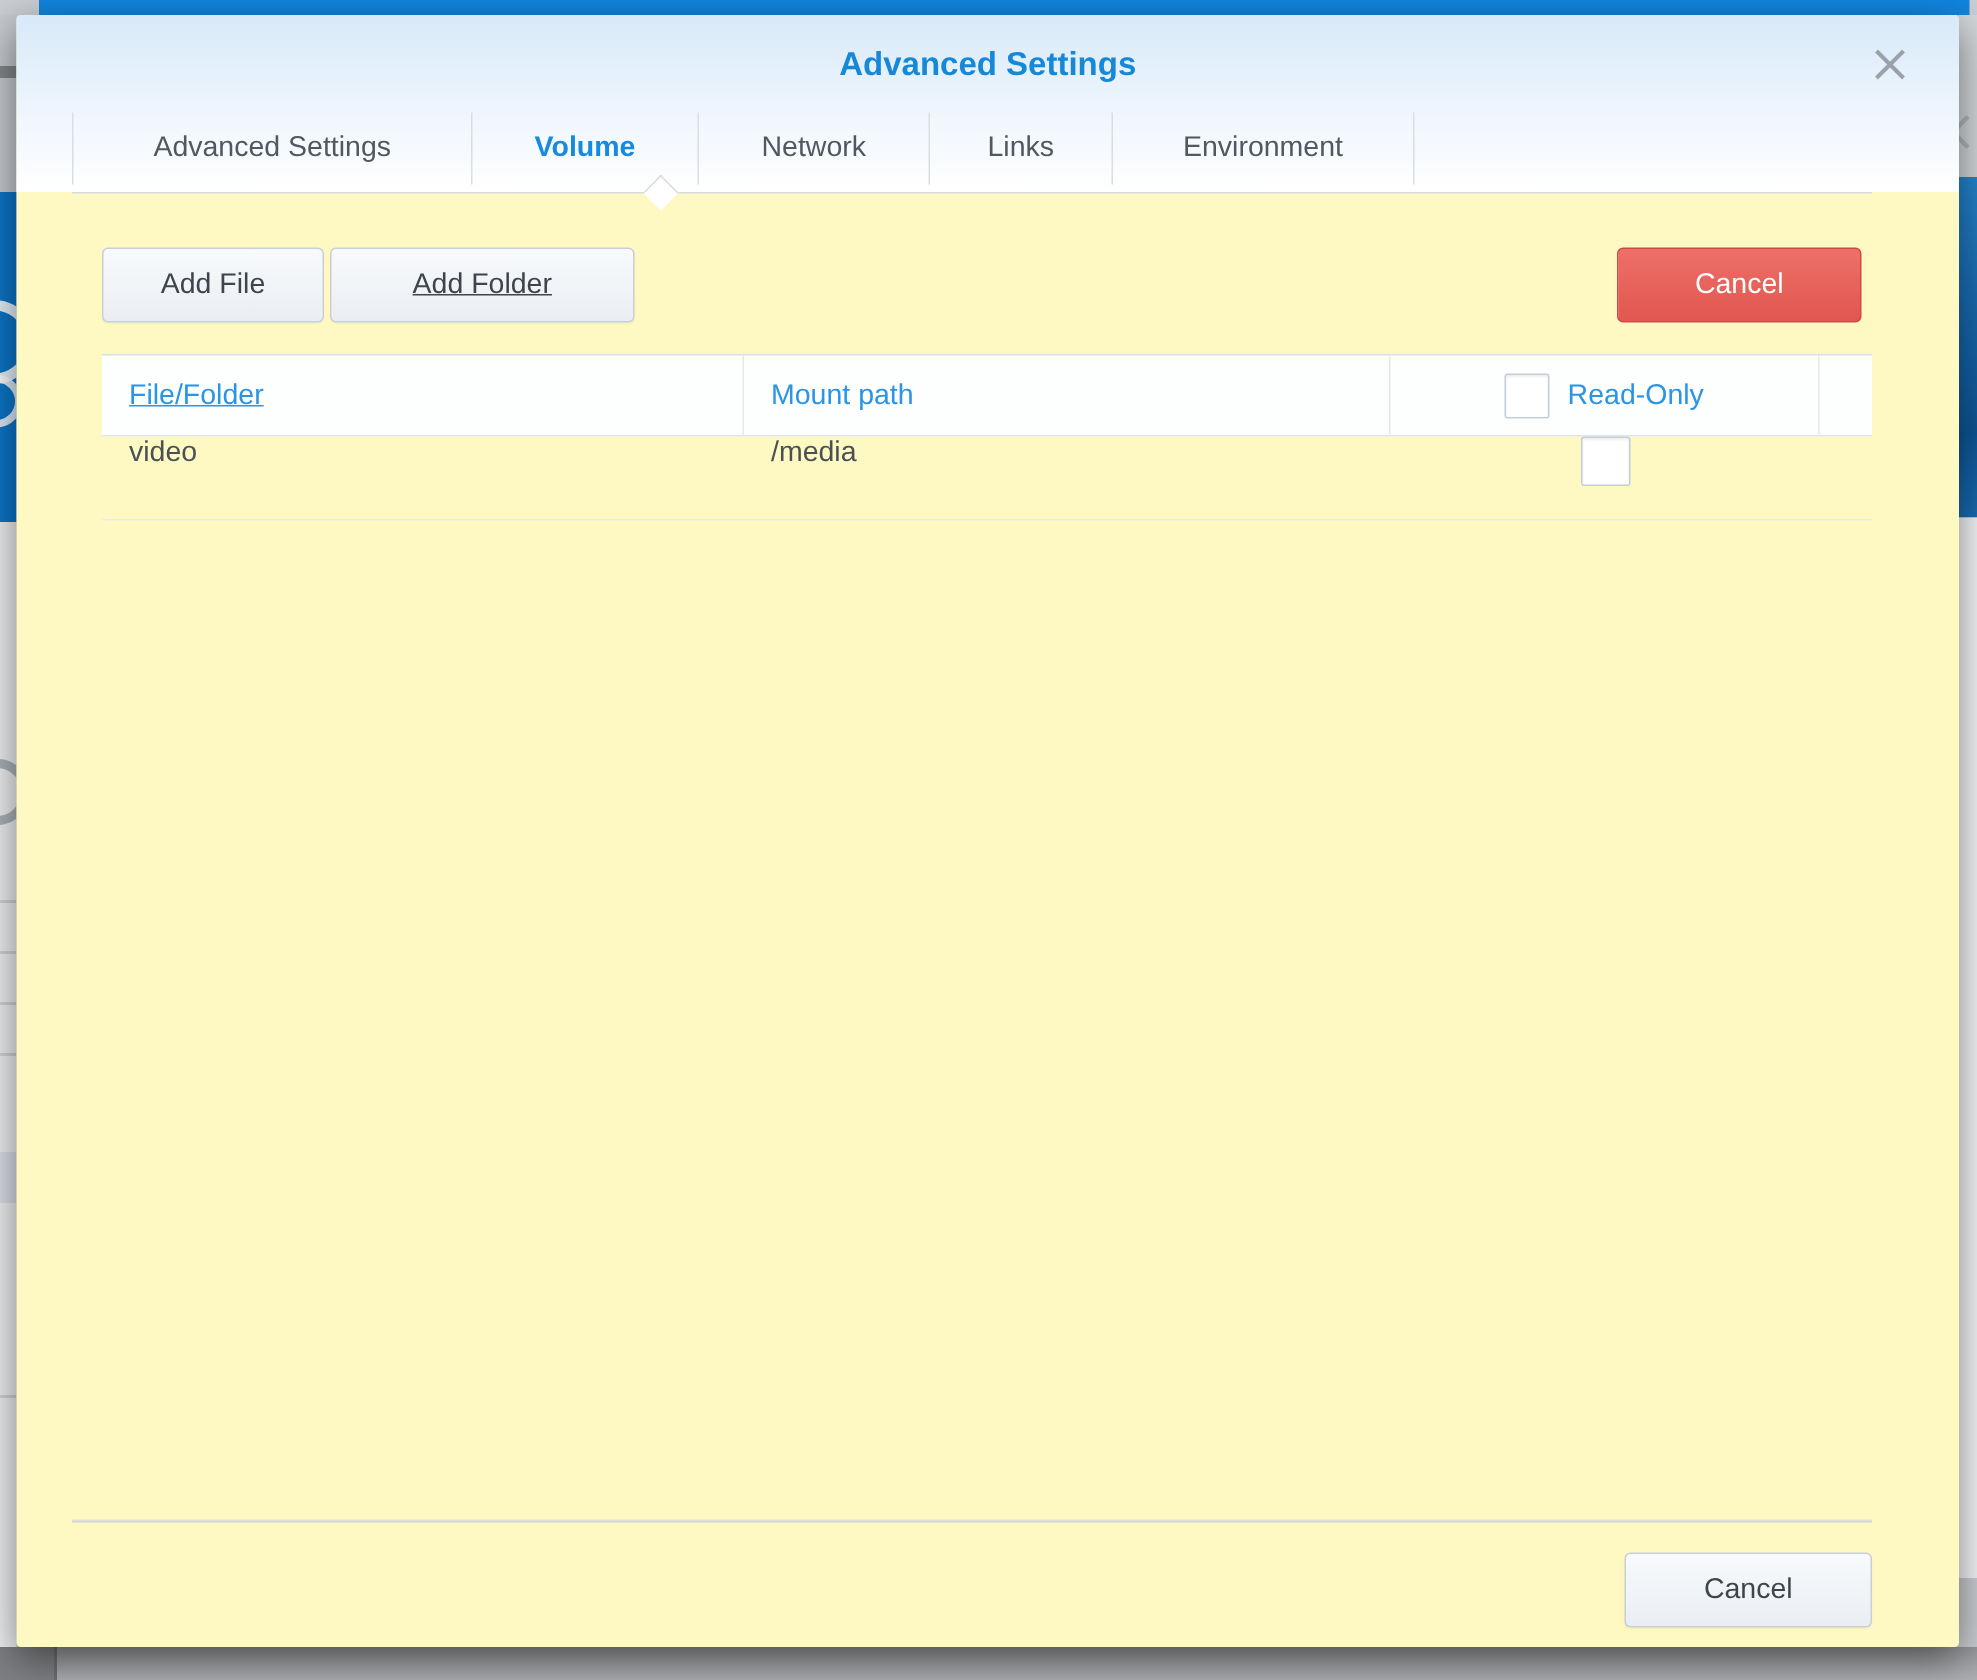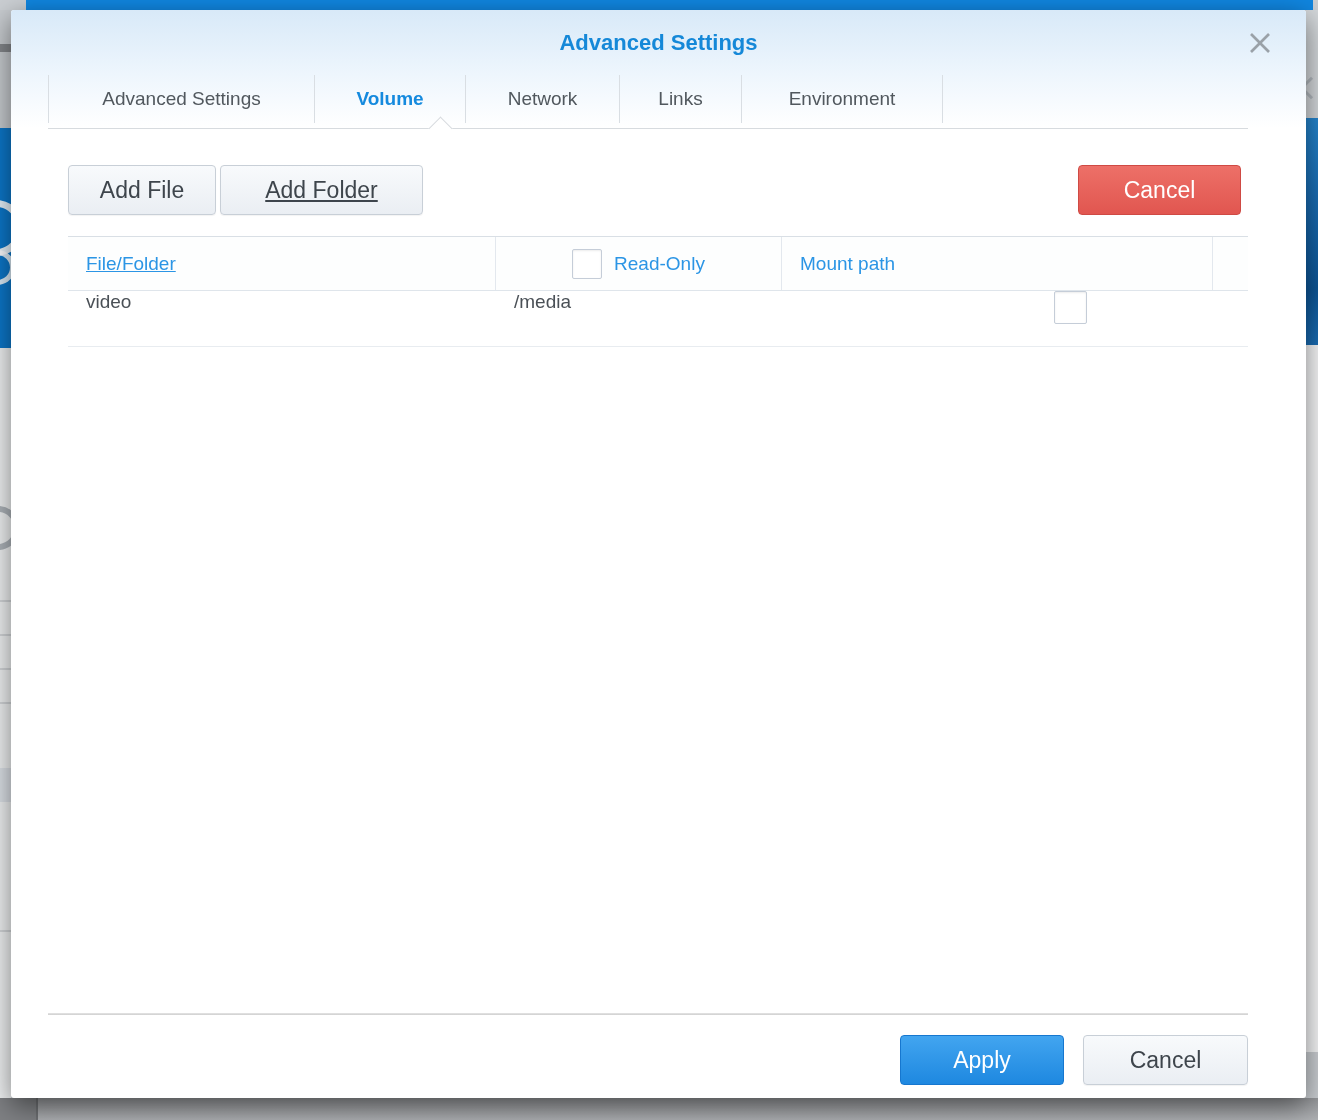--- a/index.html
+++ b/index.html
@@ -19,40 +19,40 @@
   .bg-hl-row{position:absolute; left:0; top:420px; width:11px; height:34px; background:#dde2e8;}
   .bg-right-top{left:1306px; top:10px; width:12px; height:108px; background:#d4d8db;}
   .bg-chevron{position:absolute; left:1303px; top:80px; width:13px; height:13px; border-left:3px solid #b3b9bf; border-bottom:3px solid #b3b9bf; transform:rotate(45deg); z-index:1;}
   .bg-right-blue{left:1306px; top:118px; width:12px; height:227px; background:linear-gradient(165deg,#2586cf 0%,#1a6db4 35%,#0e5697 75%,#1a6db4 100%);}
   .bg-right-white{left:1306px; top:345px; width:12px; height:707px; background:#f7f8f9;}
   .bg-bottom{left:0; top:1098px; width:1318px; height:22px; background:linear-gradient(#96989b,#aeb0b3);}
   .bg-bottom-left{left:0; top:1098px; width:36px; height:22px; background:#7f8184; border-right:2px solid #6e7073;}
   .top-strip{position:absolute; left:26px; top:0; width:1287px; height:10px; background:#1086e0; z-index:1;}
 
   
-  .dialog{position:absolute; left:11px; top:10px; width:1295px; height:1088px; background:#ffffff;
+  .dialog{position:absolute; left:11px; top:10px; width:1295px; height:1088px; background:#fef9c3;
           border-radius:3px; box-shadow:0 8px 28px rgba(0,0,0,.5); z-index:2;}
   .dlg-top{position:absolute; left:0; top:0; width:100%; height:118px;
            background:linear-gradient(#d8e9f8 0%, #eef6fd 55%, #ffffff 100%); border-radius:3px 3px 0 0;}
   .dlg-title{position:absolute; left:0; top:0; width:100%; height:65px; line-height:65px; text-align:center;
              font-size:22px; font-weight:bold; color:#1588d8;}
   .close-btn{position:absolute; left:1236px; top:20px; width:26px; height:26px; cursor:pointer;}
 
   
   .tabs{position:absolute; left:37px; top:65px; height:48px; display:flex;}
   .tab{height:48px; line-height:48px; text-align:center; font-size:19px; color:#51585e;
        border-right:1px solid #d9dee3; box-sizing:border-box;}
   .tab:first-child{border-left:1px solid #d9dee3;}
   .tab.active{color:#158ade; font-weight:bold;}
   .tabline{position:absolute; left:37px; top:118px; width:1200px; height:1px; background:#d7dbdf;}
   .notch{position:absolute; left:421px; top:110px; width:16px; height:16px; background:#fff;
          border-left:1px solid #d7dbdf; border-top:1px solid #d7dbdf; transform:rotate(45deg);}
 
   
-  .btn{position:absolute; box-sizing:border-box; border-radius:4px; font-size:23px; text-align:center;
+  .btn{position:absolute; box-sizing:border-box; border-radius:4px; font-size:19px; text-align:center;
        height:50px; line-height:48px; cursor:pointer;}
   .gray-btn{background:linear-gradient(#f8fafc,#eaeef3); border:1px solid #c8cfd7; color:#3e454c;
             box-shadow:0 1px 1px rgba(0,0,0,.05);}
   .btn-addfile{left:57px; top:155px; width:148px;}
   .btn-addfolder{left:209px; top:155px; width:203px;text-decoration:underline;}
   .btn-delete{left:1067px; top:155px; width:163px; background:linear-gradient(#ed7068,#e15650);
               border:1px solid #cf4a44; color:#fff;}
 
   
   .grid{position:absolute; left:57px; top:226px; width:1180px;}
@@ -127,35 +127,34 @@
     <div class="tabline"></div>
     <div class="notch"></div>
 
     <div class="btn gray-btn btn-addfile">Add File</div>
     <div class="btn gray-btn btn-addfolder">Add Folder</div>
     <div class="btn btn-delete">Cancel</div>
 
     <div class="grid">
       <div class="grid-header">
         <div class="gh-cell gh-file">File/Folder</div>
+        <div class="gh-cell gh-mount">Mount path</div>
         <div class="gh-cell gh-readonly">
           <span class="checkbox cb-header"></span>
           <span>Read-Only</span>
         </div>
-        <div class="gh-cell gh-mount">Mount path</div>
         <div class="gh-cell gh-extra"></div>
       </div>
       <div class="grid-row">
         <div class="gr-cell" style="width:428px; padding-left:18px">video</div>
         <div class="gr-cell" style="width:431px; padding-left:18px">/media</div>
         <div class="gr-cell" style="width:286px; justify-content:center">
           <span class="checkbox cb-row"></span>
         </div>
         <div class="gr-cell" style="width:35px"></div>
       </div>
     </div>
 
     <div class="footer-line"></div>
-    <div class="btn btn-apply">Apply</div>
     <div class="btn gray-btn btn-cancel">Cancel</div>
   </div>
 
 </div>
 
 </body></html>

